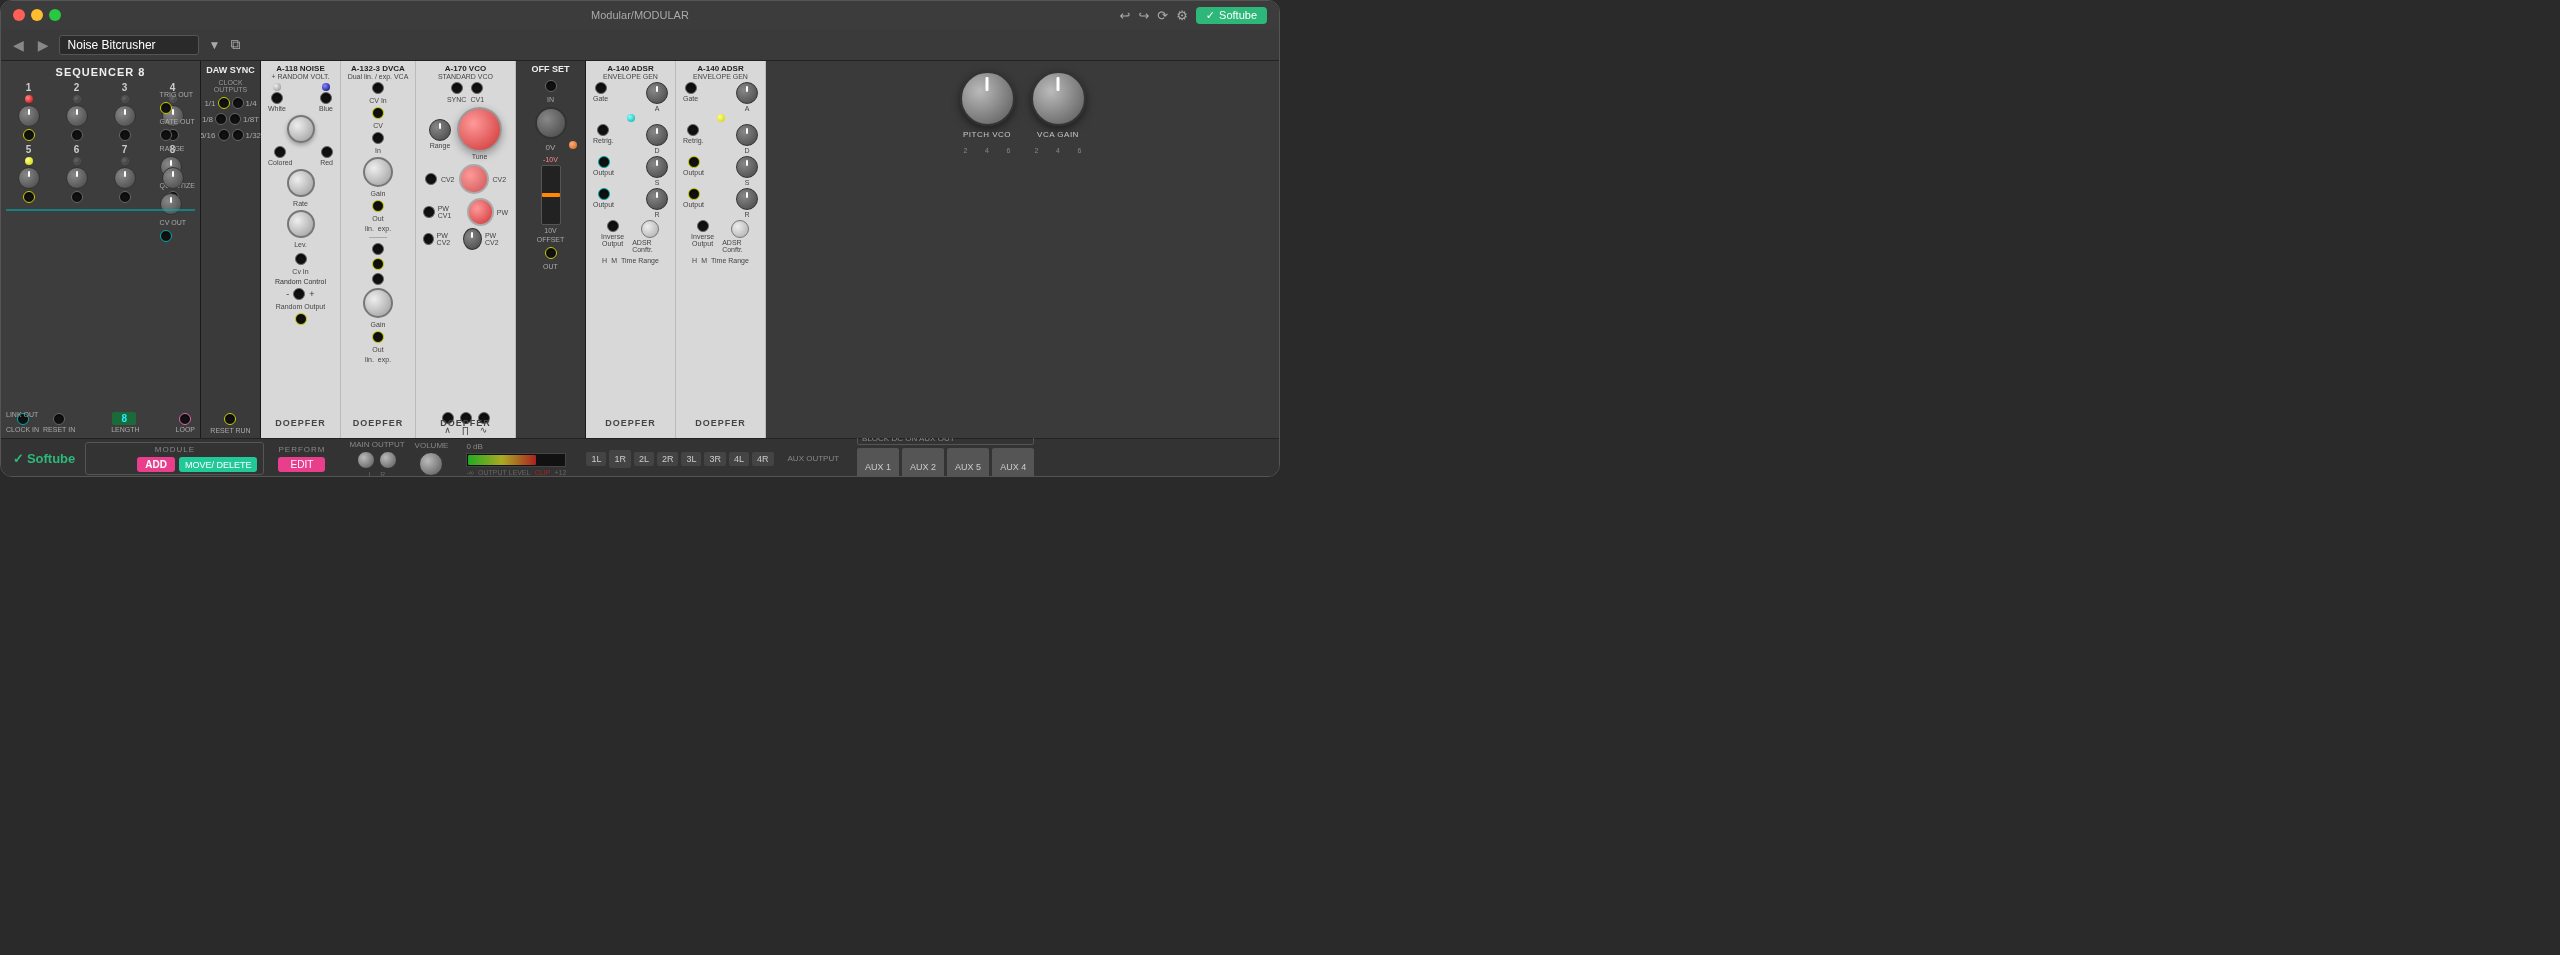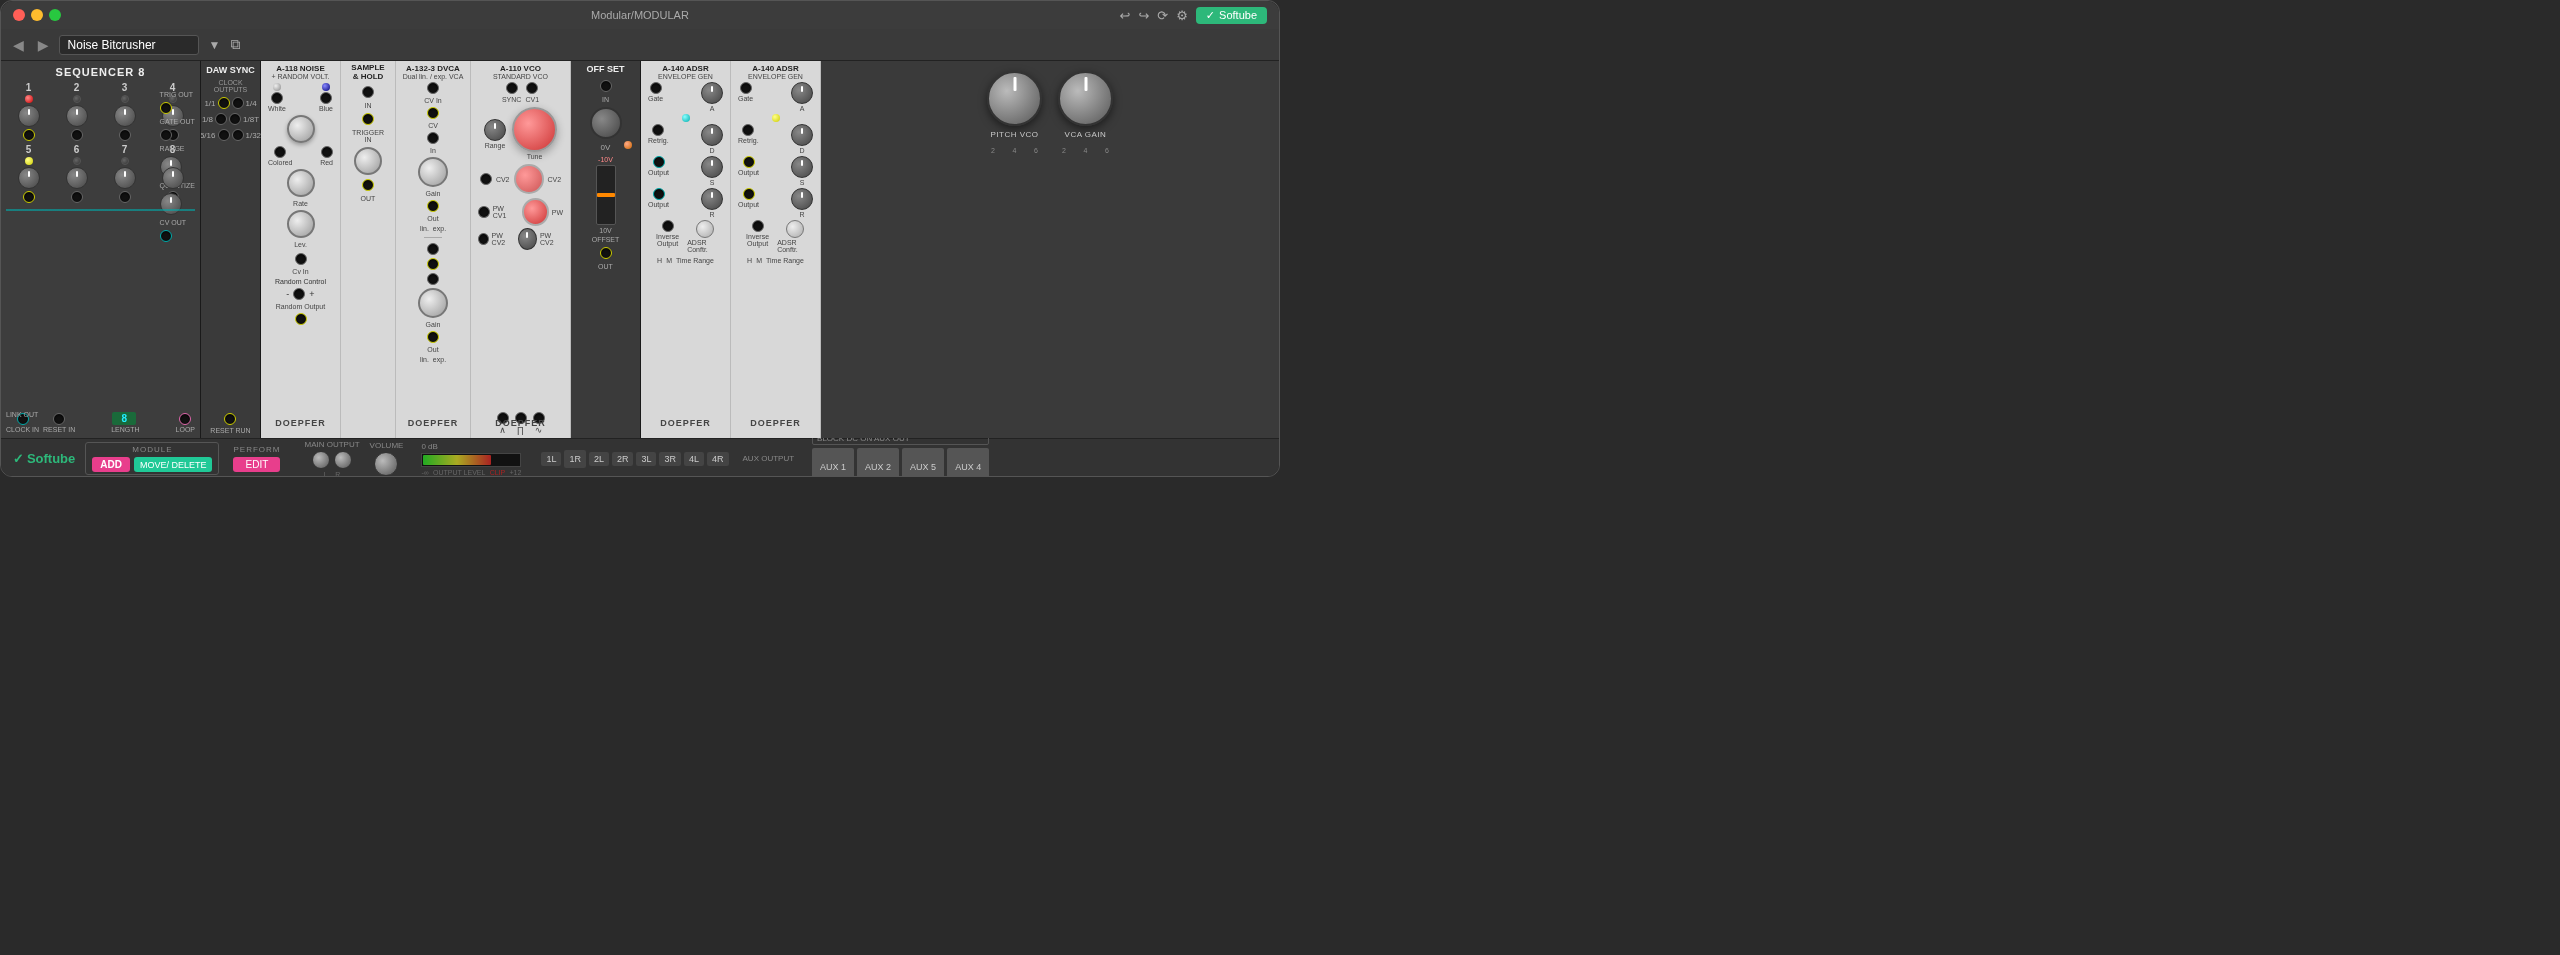--- a/index.html
+++ b/index.html
@@ -137,20 +137,21 @@
     }
     .btn-add {
       background: #e83e8c;
       color: white;
       border: none;
       border-radius: 3px;
       padding: 2px 8px;
       font-size: 10px;
       cursor: pointer;
       font-weight: bold;
+      margin-left: 45px;
     }
     .btn-move {
       background: #20c997;
       color: white;
       border: none;
       border-radius: 3px;
       padding: 2px 6px;
       font-size: 9px;
       cursor: pointer;
     }
@@ -418,36 +419,20 @@
         <div class="jack"></div>
         <div style="font-size:9px;color:#333;cursor:pointer;">+</div>
       </div>
       <div style="font-size:7px;color:#444;">Random Output</div>
       <div class="jack jack-yellow"></div>
     </div>
 
     <div style="position:absolute;bottom:10px;left:4px;right:4px;text-align:center;font-size:9px;font-weight:bold;color:#444;letter-spacing:1px;">DOEPFER</div>
   </div>
 
-  <div style="width:55px; background:#d8d8d8; border-right:1px solid #bbb; padding:3px; display:flex; flex-direction:column; align-items:center;">
-    <div style="font-size:8px;font-weight:bold;color:#222;text-align:center;line-height:1.1;">SAMPLE<br>&amp; HOLD</div>
-
-    <div style="display:flex;flex-direction:column;align-items:center;gap:4px;margin-top:4px;">
-      <div class="jack"></div>
-      <div style="font-size:7px;color:#444;">IN</div>
-
-      <div class="jack jack-yellow"></div>
-      <div style="font-size:7px;color:#444;text-align:center;">TRIGGER<br>IN</div>
-
-      <div style="width:28px;height:28px;border-radius:50%;background:radial-gradient(circle at 35% 35%,#eee,#999);border:2px solid #777;"></div>
-
-      <div class="jack jack-yellow"></div>
-      <div style="font-size:7px;color:#444;">OUT</div>
-    </div>
-  </div>
 
   <div style="width:75px; background:#d8d8d8; border-right:1px solid #bbb; padding:3px; display:flex; flex-direction:column; align-items:center; position:relative;">
     <div style="font-size:8px;font-weight:bold;color:#222;text-align:center;">A-132-3 DVCA</div>
     <div style="font-size:7px;color:#444;text-align:center;margin-bottom:2px;">Dual lin. / exp. VCA</div>
 
     <div style="display:flex;flex-direction:column;align-items:center;gap:3px;">
       <div class="jack"></div>
       <div style="font-size:7px;color:#444;">CV In</div>
       <div class="jack jack-yellow"></div>
       <div style="font-size:7px;color:#444;">CV</div>
@@ -479,21 +464,21 @@
       <div style="display:flex;gap:4px;font-size:7px;color:#444;">
         <span>lin.</span>
         <span>exp.</span>
       </div>
     </div>
 
     <div style="position:absolute;bottom:10px;left:4px;right:4px;text-align:center;font-size:9px;font-weight:bold;color:#444;letter-spacing:1px;">DOEPFER</div>
   </div>
 
   <div style="width:100px; background:#d8d8d8; border-right:1px solid #bbb; padding:3px; display:flex; flex-direction:column; align-items:center; position:relative;">
-    <div style="font-size:8px;font-weight:bold;color:#222;text-align:center;">A-110 VCO</div>
+    <div style="font-size:8px;font-weight:bold;color:#222;text-align:center;">A-170 VCO</div>
     <div style="font-size:7px;color:#444;text-align:center;margin-bottom:2px;">STANDARD VCO</div>
 
     <div style="display:flex;gap:4px;">
       <div style="display:flex;flex-direction:column;align-items:center;gap:2px;">
         <div class="jack"></div>
         <div style="font-size:7px;color:#444;">SYNC</div>
       </div>
       <div style="display:flex;flex-direction:column;align-items:center;gap:2px;">
         <div class="jack"></div>
         <div style="font-size:7px;color:#444;">CV1</div>

